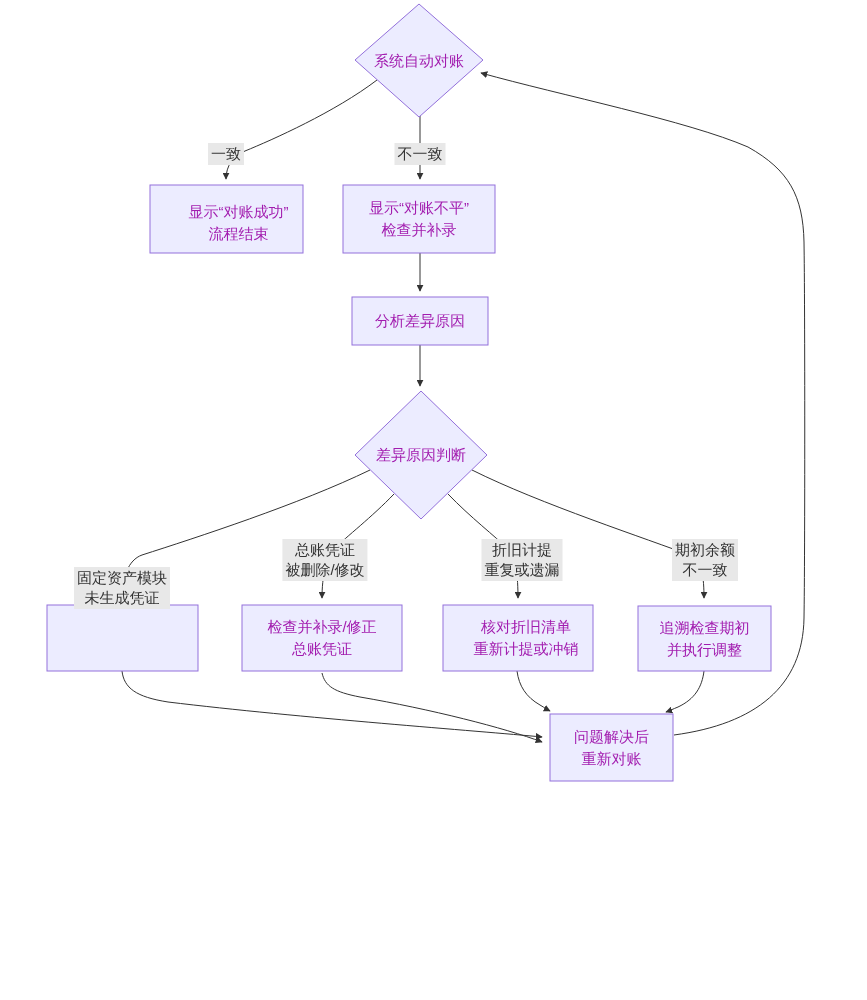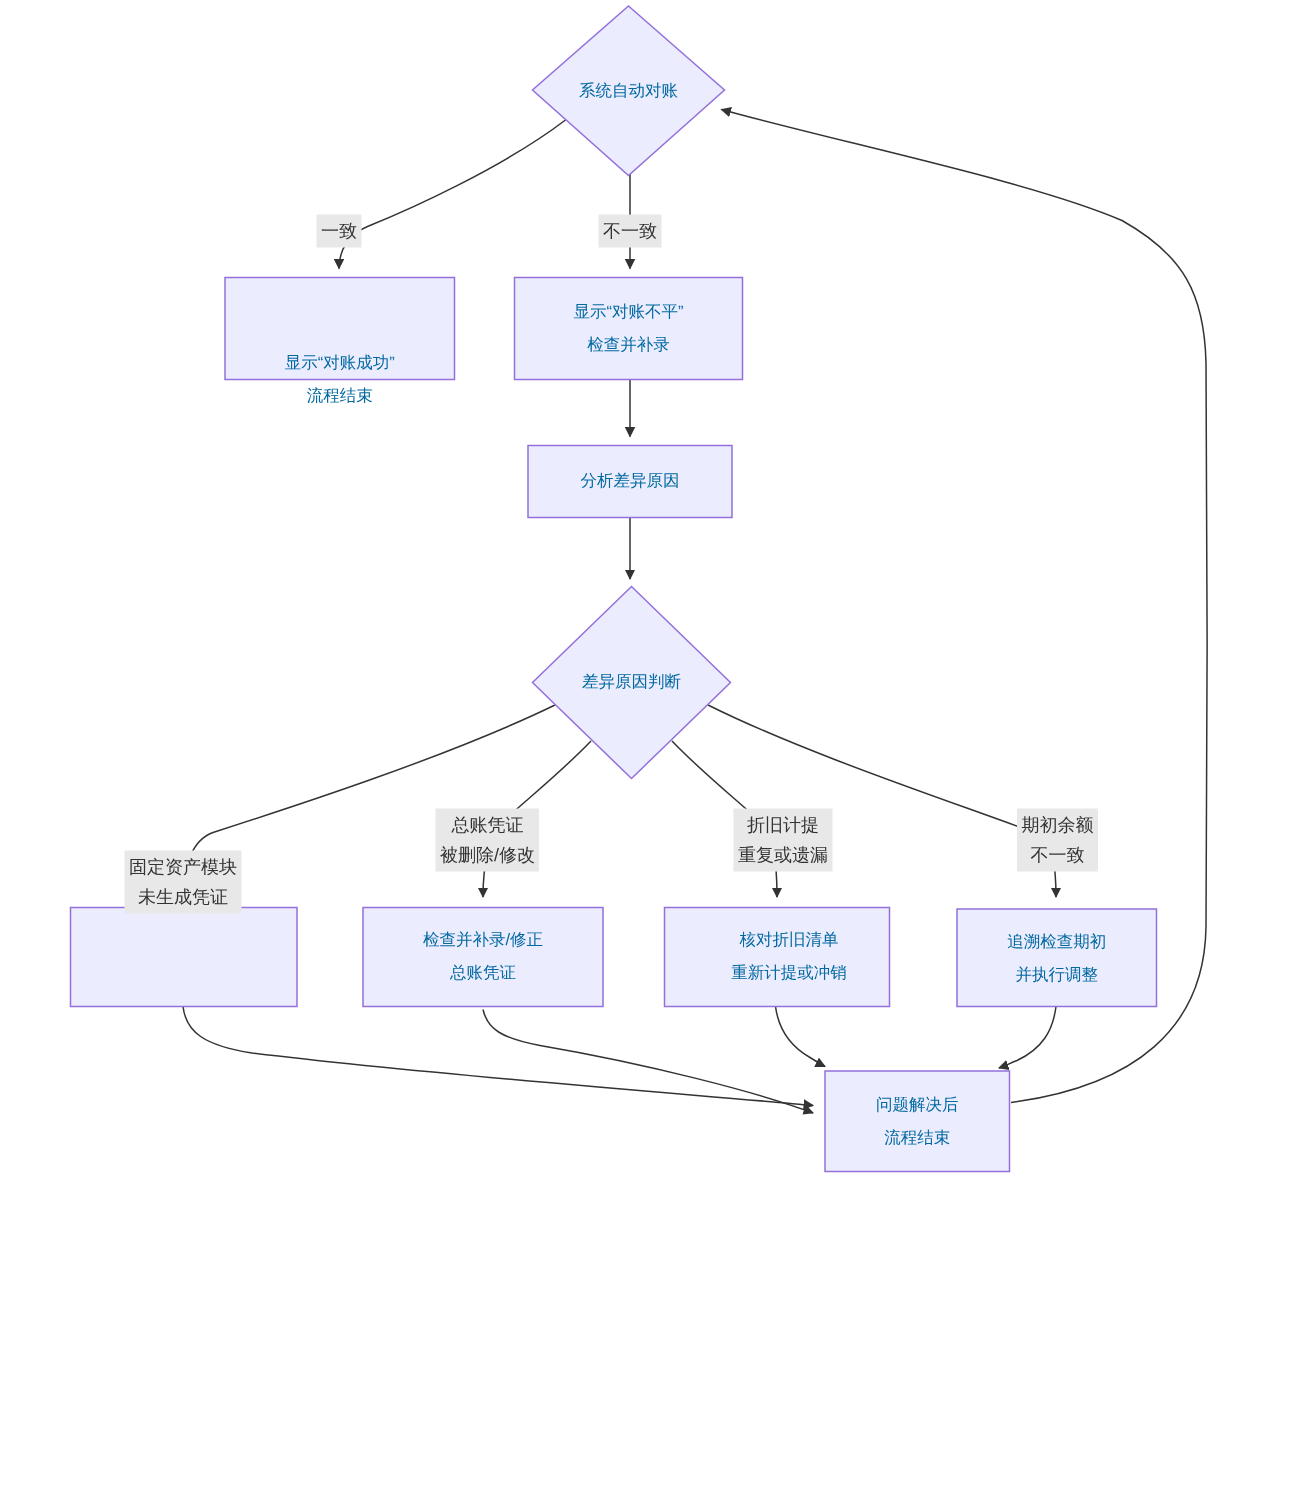--- a/index.html
+++ b/index.html
@@ -8,32 +8,32 @@
     width:867px;height:1000px;
     background:#ffffff;
     font-family:"Liberation Sans","DejaVu Sans",sans-serif;
     overflow:hidden;
   }
   #edge-layer{position:absolute;left:0;top:0;}
   .node-label{
     position:absolute;
     display:flex;align-items:center;justify-content:center;
     text-align:center;
-    font-size:11px;line-height:22px;
-    color:#0369a1;
+    font-size:15px;line-height:22px;
+    color:#a21caf;
     white-space:pre-line;
     pointer-events:none;
   }
   .edge-label{
     position:absolute;
     transform:translate(-50%,-50%);
     background:var(--label-bg,#e8e8e8);
     padding:1px 3px;
     text-align:center;
-    font-size:12px;line-height:20px;
+    font-size:15px;line-height:20px;
     color:#333333;
     white-space:pre-line;
   }
   .edge-path{fill:none;stroke:var(--edge-color,#333333);stroke-width:1px;}
   .node-shape{fill:var(--node-fill,#ECECFF);stroke:var(--node-border,#9370DB);stroke-width:1px;}
 </style>
 </head>
 <body>
 
 <div id="canvas" style="background: rgb(255, 255, 255);">
@@ -65,34 +65,34 @@
     <rect class="node-shape" x="352" y="297" width="136" height="48"></rect>
     <polygon class="node-shape" points="421,391 487,455 421,519 355,455"></polygon>
     <rect class="node-shape" x="47" y="605" width="151" height="66"></rect>
     <rect class="node-shape" x="242" y="605" width="160" height="66"></rect>
     <rect class="node-shape" x="443" y="605" width="150" height="66"></rect>
     <rect class="node-shape" x="638" y="606" width="133" height="65"></rect>
     <rect class="node-shape" x="550" y="714" width="123" height="67"></rect>
   </svg>
 
   <div class="node-label" style="left:355px;top:4px;width:128px;height:113px;">系统自动对账</div>
-  <div class="node-label" style="left:150px;top:185px;width:153px;height:76px;margin-top:30px;">显示“对账成功”
+  <div class="node-label" style="left:162px;top:185px;width:153px;height:76px;">显示“对账成功”
 流程结束</div>
   <div class="node-label" style="left:343px;top:185px;width:152px;height:68px;">显示“对账不平”
 检查并补录</div>
   <div class="node-label" style="left:352px;top:297px;width:136px;height:48px;">分析差异原因</div>
   <div class="node-label" style="left:355px;top:391px;width:132px;height:128px;">差异原因判断</div>
   <div class="node-label" style="left:242px;top:605px;width:160px;height:66px;">检查并补录/修正
 总账凭证</div>
   <div class="node-label" style="left:443px;top:605px;width:166px;height:66px;">核对折旧清单
 重新计提或冲销</div>
   <div class="node-label" style="left:638px;top:606px;width:133px;height:65px;font-family:Liberation Serif, serif;">追溯检查期初
 并执行调整</div>
   <div class="node-label" style="left:550px;top:714px;width:123px;height:67px;">问题解决后
-流程结束</div>
+重新对账</div>
 
   <div class="edge-label" style="left:226px;top:154px;">一致</div>
   <div class="edge-label" style="left:420px;top:154px;">不一致</div>
   <div class="edge-label" style="left:122px;top:560px;margin-top:28px;">固定资产模块
 未生成凭证</div>
   <div class="edge-label" style="left:325px;top:560px;">总账凭证
 被删除/修改</div>
   <div class="edge-label" style="left:522px;top:560px;">折旧计提
 重复或遗漏</div>
   <div class="edge-label" style="left:705px;top:560px;">期初余额

